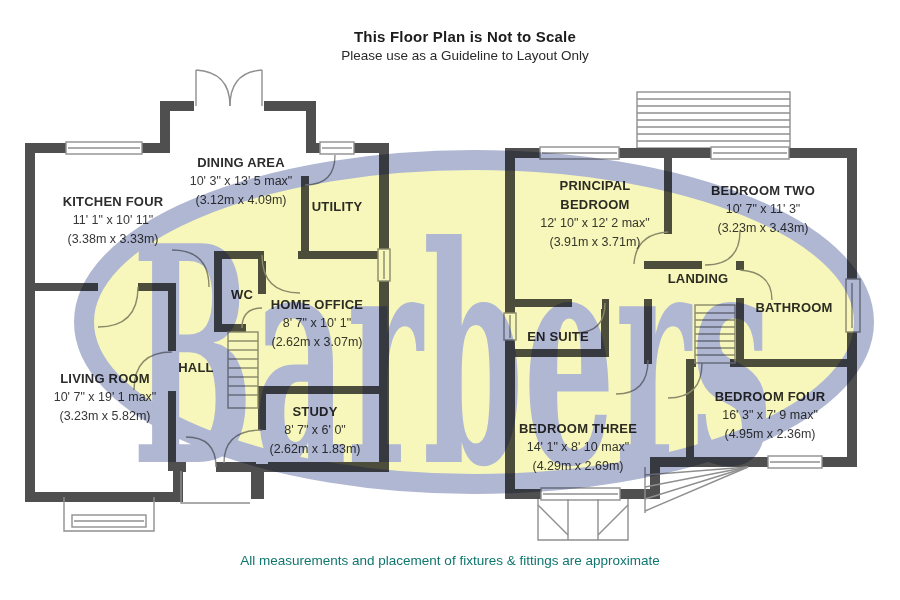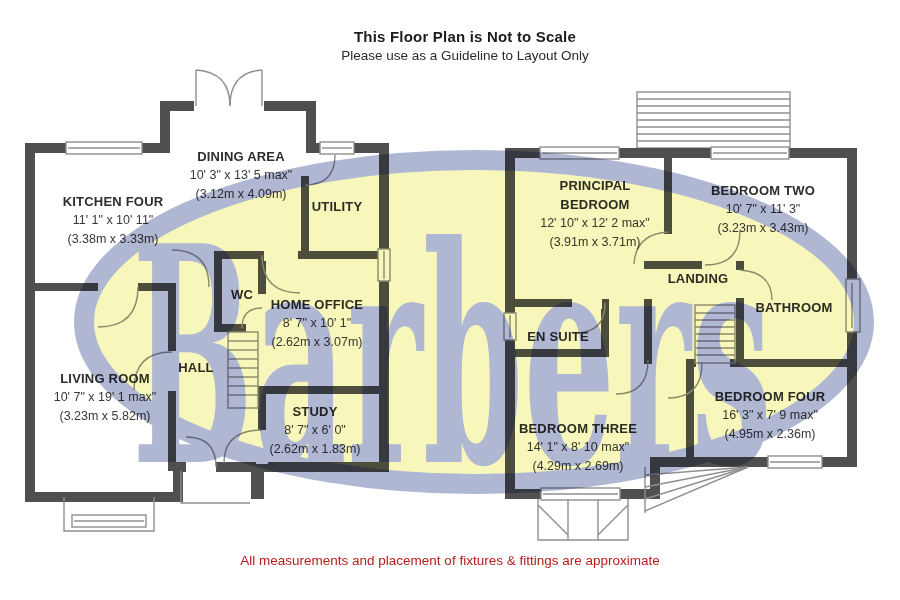--- a/index.html
+++ b/index.html
@@ -4,21 +4,21 @@
 <style>
   html,body{margin:0;padding:0;background:#ffffff;}
   body{width:900px;height:600px;position:relative;overflow:hidden;
        font-family:"Liberation Sans", sans-serif;}
   .page{position:absolute;inset:0;background:#ffffff;border-radius:16px;}
 
   .header{position:absolute;top:28px;left:0;width:930px;text-align:center;color:#1c1c1c;}
   .header .title{font-size:15px;font-weight:700;letter-spacing:.2px;}
   .header .subtitle{font-size:13.5px;margin-top:3px;color:#2a2a2a;}
   .footer{position:absolute;top:553px;left:0;width:900px;text-align:center;
-          font-size:13.5px;color:#b91c1c;}
+          font-size:13.5px;color:#0f766e;}
 
   svg.plans{position:absolute;top:0;left:0;}
   .wall{stroke:#4f4f4f;stroke-width:10;fill:none;stroke-linecap:square;stroke-linejoin:miter;}
   .iwall{stroke-width:8;}
   .thin{stroke:#8f8f8f;stroke-width:1.4;fill:none;}
   .win{fill:#ffffff;stroke:#8f8f8f;stroke-width:1.4;}
   .gap{fill:#ffffff;stroke:none;}
   .post{fill:#4f4f4f;stroke:none;}
 
   .labels{position:absolute;inset:0;}
@@ -188,21 +188,21 @@
   </svg>
 
   <div class="labels">
 
     <div class="room-label" style="left:113px;top:192px;">
       <div class="room-name">KITCHEN FOUR</div>
       <div>11' 1" x 10' 11"</div>
       <div>(3.38m x 3.33m)</div>
     </div>
 
-    <div class="room-label" style="left:241px;top:147px;">
+    <div class="room-label" style="left:241px;top:153px;">
       <div class="room-name">DINING AREA</div>
       <div>10' 3" x 13' 5 max"</div>
       <div>(3.12m x 4.09m)</div>
     </div>
 
     <div class="room-label" style="left:337px;top:197px;">
       <div class="room-name">UTILITY</div>
     </div>
 
     <div class="room-label" style="left:242px;top:285px;">

